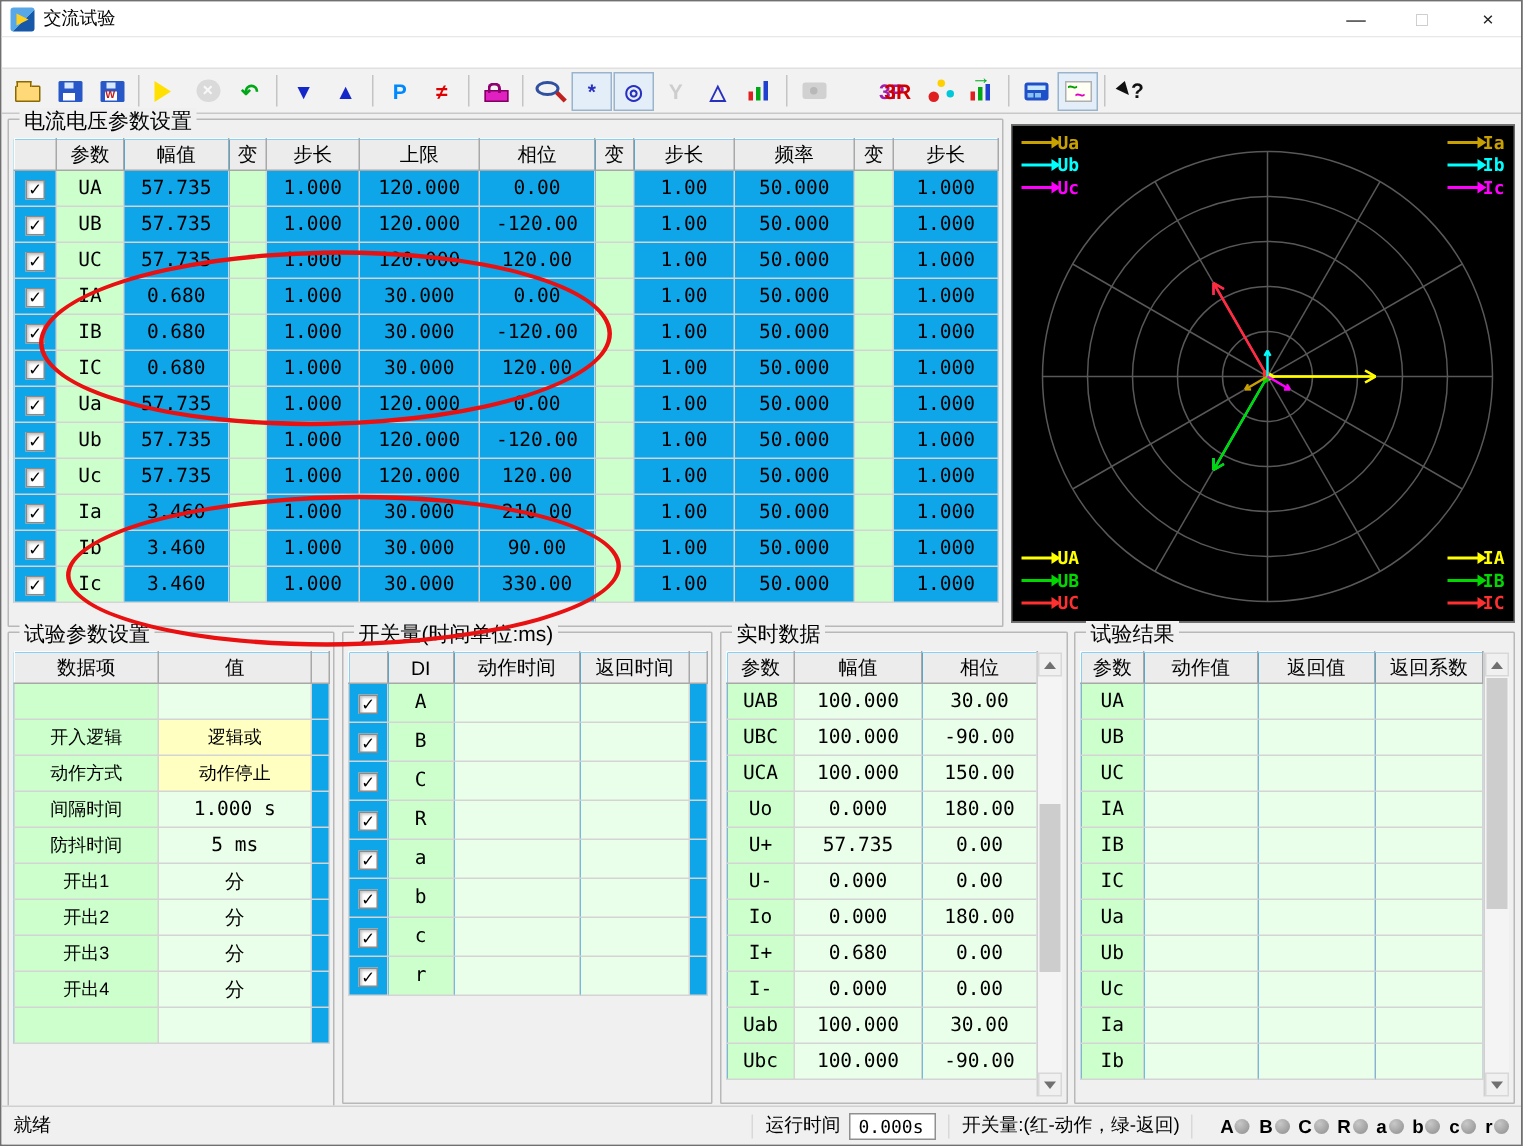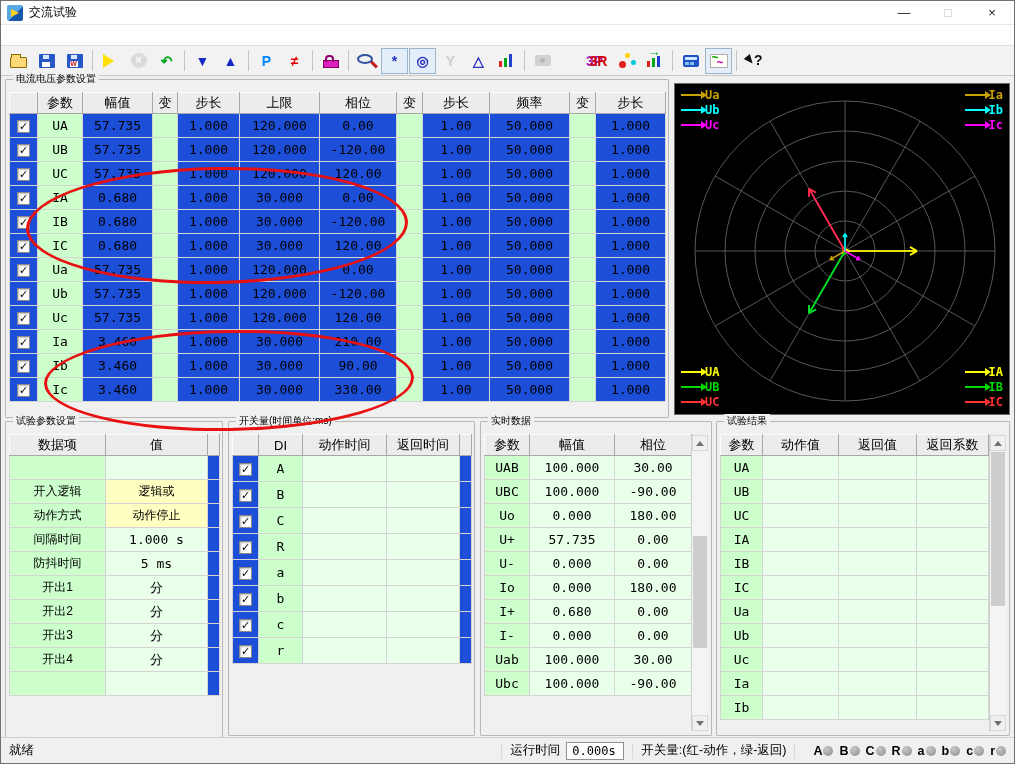--- a/index.html
+++ b/index.html
@@ -62,23 +62,23 @@
   .ic-calc::after{content:'';position:absolute;bottom:2px;left:2px;width:4px;height:3px;background:#88c0f0;box-shadow:5px 0 0 #88c0f0;}
   .ic-wave{width:18px;height:14px;background:#fffff4;border:1px solid #b0b0b0;position:relative;overflow:hidden;}
   .ic-wave::before{content:'~';position:absolute;top:-3px;left:1px;color:#00a000;font-size:12px;font-weight:bold;}
   .ic-wave::after{content:'~';position:absolute;top:2px;left:6px;color:#e000c0;font-size:12px;font-weight:bold;}
   .ic-help{position:relative;width:16px;height:16px;}
   .ic-help::before{content:'';position:absolute;left:0;top:2px;width:0;height:0;border:4px solid transparent;border-top:9px solid #101010;transform:rotate(-40deg);}
   .ic-help::after{content:'?';position:absolute;right:0;top:0;font-size:14px;font-weight:bold;color:#101010;}
   
   .client{position:absolute;left:0;top:75px;right:0;bottom:26px;background:#f0f0f0;}
   .groupbox{position:absolute;border:1px solid #b8b8b8;border-radius:1px;}
-  .gb-legend{position:absolute;top:-8px;left:7px;background:#f0f0f0;padding:0 3px;font-size:10px;}
+  .gb-legend{position:absolute;top:-8px;left:7px;background:#f0f0f0;padding:0 3px;font-size:14px;}
   
-  table.ptable{border-collapse:collapse;table-layout:fixed;background:#1d4ed8;border:1px solid #8c8c8c;}
+  table.ptable{border-collapse:collapse;table-layout:fixed;background:#0ea5e9;border:1px solid #8c8c8c;}
   .ptable th{background:#ececec;border:1px solid #a8a8a8;border-top-color:#fdfdfd;border-left-color:#fdfdfd;font-weight:normal;font-size:13px;height:21px;padding:0;overflow:hidden;white-space:nowrap;}
   .ptable td{border:1px solid #d4d4d4;height:24px;padding:0 2px;text-align:center;overflow:hidden;white-space:nowrap;}
   .ptable td.num{font-family:"DejaVu Sans Mono",monospace;font-size:13px;}
   .ptable td.grn{background:#ccffcc;}
   .ptable td.pale{background:#eaffea;font-family:"DejaVu Sans Mono",monospace;font-size:13px;}
   .ptable td.ylw{background:#ffffc2;}
   .ptable td.pname{background:#ccffcc;font-family:"DejaVu Sans Mono",monospace;font-size:13px;}
   .ptable tr.focus td{border-top:1px dotted #404040;}
   .cb{display:inline-flex;width:13px;height:13px;border:1px solid #8a8a8a;background:#fff;box-shadow:inset 1px 1px 2px rgba(0,0,0,.25);align-items:center;justify-content:center;font-size:11px;font-weight:bold;vertical-align:middle;}
   tr.checked .cb::before{content:'\2713';}
@@ -716,20 +716,25 @@
               <td class="pname">UAB</td>
               <td class="pale">100.000</td>
               <td class="pale">30.00</td>
             </tr>
             <tr>
               <td class="pname">UBC</td>
               <td class="pale">100.000</td>
               <td class="pale">-90.00</td>
             </tr>
             <tr>
+              <td class="pname">UCA</td>
+              <td class="pale">100.000</td>
+              <td class="pale">150.00</td>
+            </tr>
+            <tr>
               <td class="pname">Uo</td>
               <td class="pale">0.000</td>
               <td class="pale">180.00</td>
             </tr>
             <tr>
               <td class="pname">U+</td>
               <td class="pale">57.735</td>
               <td class="pale">0.00</td>
             </tr>
             <tr>

